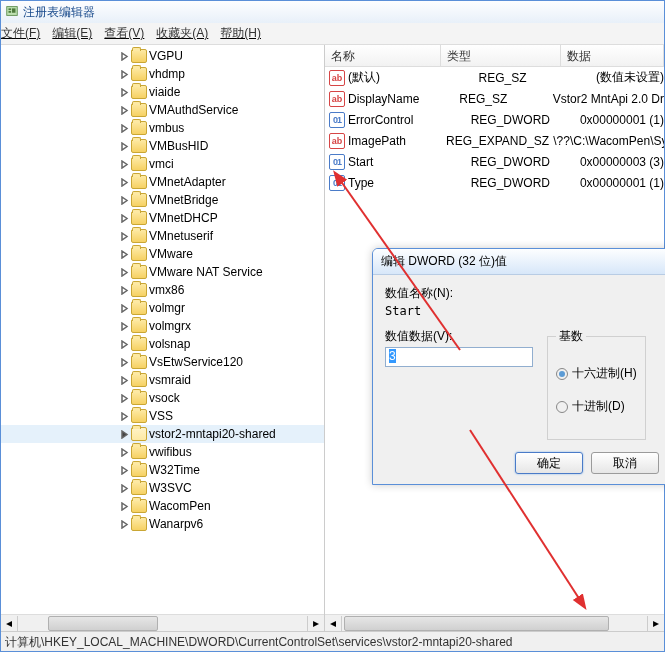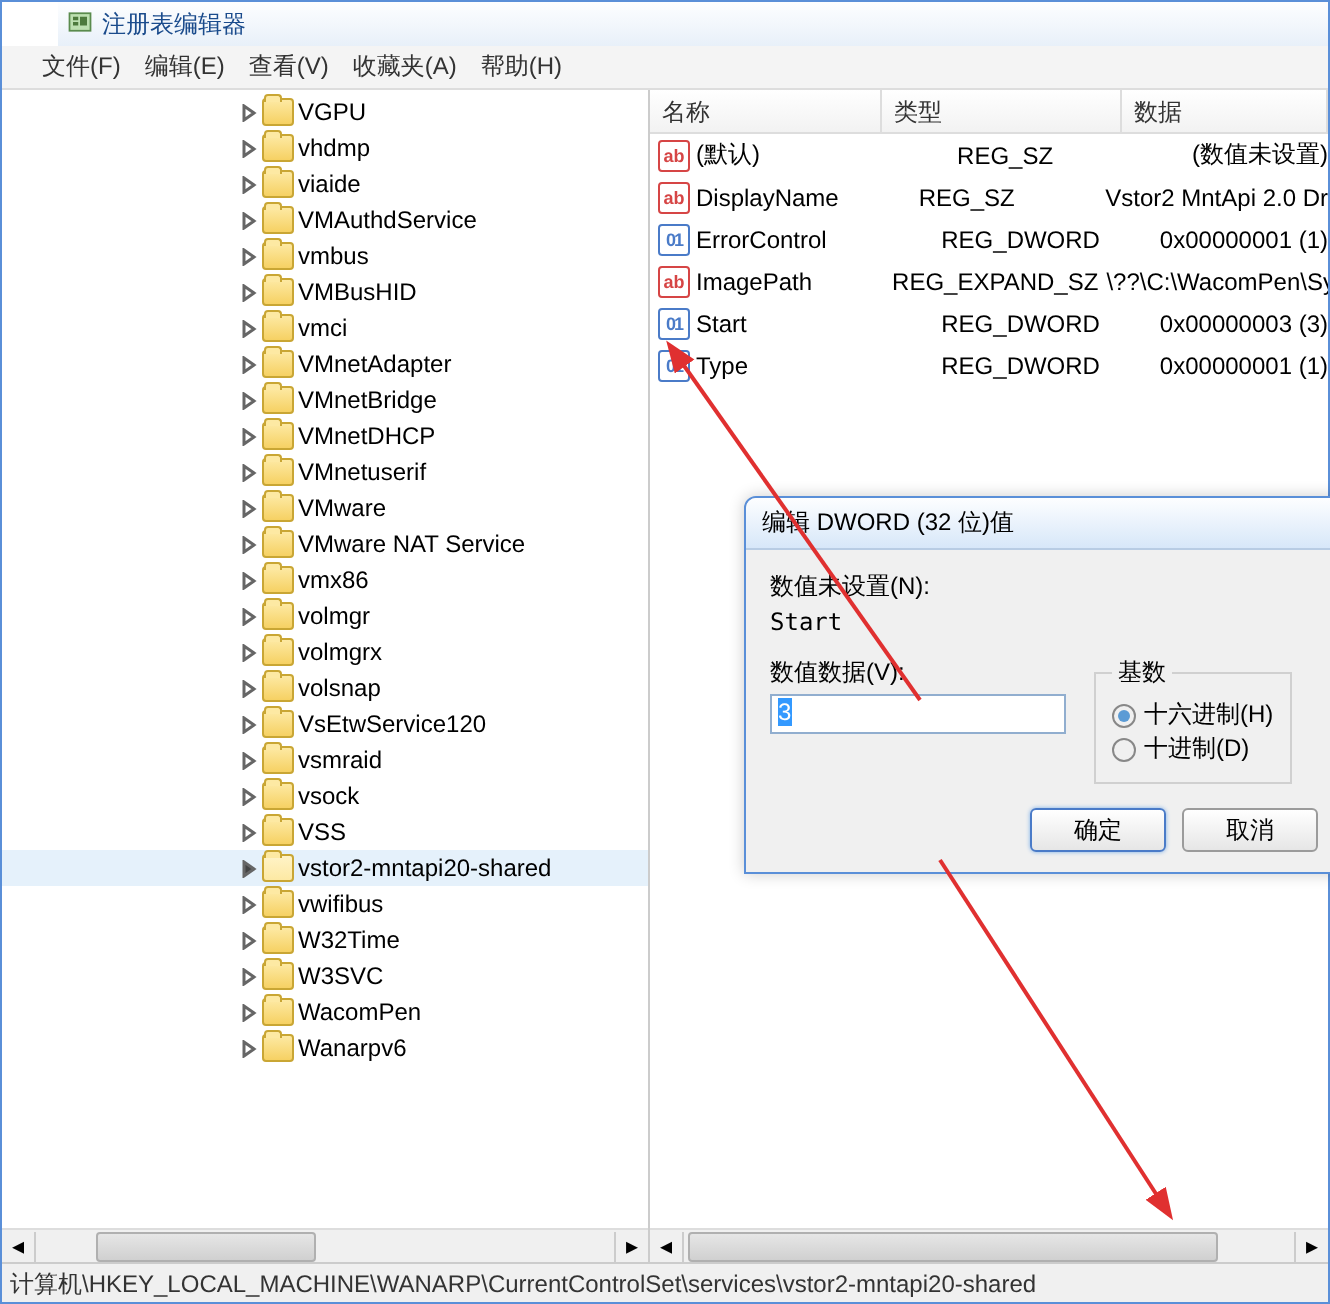--- a/index.html
+++ b/index.html
@@ -1,21 +1,21 @@
 <!DOCTYPE html>
 <html><head>
   <meta charset="utf-8">
   <style>
     * { box-sizing: border-box; margin: 0; padding: 0; font-family: "Microsoft YaHei", Arial, sans-serif; font-size: 12px; }
     body { width: 665px; height: 652px; background: #fff; overflow: hidden; position: relative; }
     .window { width: 100%; height: 100%; display: flex; flex-direction: column; border: 1px solid #5a8fd8; }
-    .titlebar { height: 22px; background: linear-gradient(#fdfeff, #e8f0f9); display: flex; align-items: center; padding: 0 4px; gap: 4px; margin-left: 28px; }
+    .titlebar { height: 22px; background: linear-gradient(#fdfeff, #e8f0f9); display: flex; align-items: center; padding: 0 4px; gap: 4px; }
     .titlebar .icon svg { width: 14px; height: 14px; }
     .titlebar-title { color: #1a4b8c; }
-    .menubar { height: 22px; background: #f4f4f4; border-bottom: 1px solid #ddd; display: flex; align-items: center; padding: 0 20px; gap: 12px; }
+    .menubar { height: 22px; background: #f4f4f4; border-bottom: 1px solid #ddd; display: flex; align-items: center; padding: 0 0; gap: 12px; text-decoration: underline; }
     .menubar span { color: #333; }
     .main { flex: 1; display: flex; min-height: 0; }
     .tree-pane { width: 324px; border-right: 1px solid #ccc; overflow: hidden; display: flex; flex-direction: column; }
     .tree-scroll { flex: 1; overflow: hidden; position: relative; }
     .tree { padding: 2px 0; }
     .tree-item { display: flex; align-items: center; height: 18px; padding-left: 118px; gap: 2px; white-space: nowrap; }
     .tree-item.selected { background: #e5f1fb; }
     .expander { width: 10px; height: 10px; display: inline-flex; align-items: center; justify-content: center; }
     .expander svg { fill: none; stroke: #444; stroke-width: 1.5; }
     .folder-icon { width: 16px; height: 14px; display: inline-block; }
@@ -44,21 +44,21 @@
     .dialog { position: absolute; left: 372px; top: 248px; width: 300px; background: #f0f0f0; border: 1px solid #5a8fd8; border-radius: 6px 6px 0 0; box-shadow: 0 0 8px rgba(0,0,0,0.2); overflow: hidden; }
     .dlg-title { height: 26px; background: linear-gradient(#fdfeff, #d7e7f9); border-bottom: 1px solid #b8cce4; padding: 4px 8px; color: #000; }
     .dlg-body { padding: 10px 12px; }
     .dlg-label { margin-bottom: 2px; color: #000; }
     .dlg-static { margin-bottom: 10px; font-family: Consolas, monospace; }
     .dlg-row { display: flex; gap: 14px; }
     .dlg-input { width: 148px; height: 20px; border: 1px solid #91aecf; background: #fff; padding: 1px 3px; font-family: monospace; }
     .dlg-input-sel { background: #3399ff; color: #fff; }
     .dlg-fieldset { border: 1px solid #d0d0d0; padding: 4px 8px 8px; }
     .dlg-fieldset legend { padding: 0 3px; }
-    .radio { display: flex; align-items: center; gap: 4px; margin: 0 0; }
+    .radio { display: flex; align-items: center; gap: 4px; margin: 16px 0; }
     .radio-ind { width: 12px; height: 12px; border: 1px solid #888; border-radius: 50%; display: inline-flex; align-items: center; justify-content: center; }
     .radio-ind.checked::after { content: ""; width: 6px; height: 6px; background: #5b9bd5; border-radius: 50%; }
     .dlg-buttons { display: flex; justify-content: flex-end; gap: 8px; margin-top: 12px; }
     .dlg-btn { min-width: 68px; height: 22px; background: linear-gradient(#fff,#e6e6e6); border: 1px solid #9b9b9b; border-radius: 3px; }
     .dlg-btn.default { border-color: #4a7bc8; box-shadow: 0 0 2px #7aaee8; }
     .arrow { position: absolute; pointer-events: none; }
     .arrow svg { overflow: visible; }
   </style>
 </head>
 <body>
@@ -393,27 +393,27 @@
             <div class="gc-data">0x00000001 (1)</div>
           </div>
         </div>
       <div class="hscroll">
         <div style="width:17px;height:15px;border-right:1px solid #ccc;display:flex;align-items:center;justify-content:center;">◂</div>
         <div class="hscroll-thumb" style="flex:.88;margin:0 2px;"></div>
         <div style="margin-left:auto;width:17px;height:15px;border-left:1px solid #ccc;display:flex;align-items:center;justify-content:center;">▸</div>
       </div>
     </div>
   </div>
-  <div class="statusbar">计算机\HKEY_LOCAL_MACHINE\WANARP\CurrentControlSet\services\vstor2-mntapi20-shared</div>
+  <div class="statusbar">计算机\HKEY_LOCAL_MACHINE\DWORD\CurrentControlSet\services\vstor2-mntapi20-shared</div>
 </div>
 
 <div class="dialog">
   <div class="dlg-title">编辑 DWORD (32 位)值</div>
   <div class="dlg-body">
-    <div class="dlg-label">数值未设置(N):</div>
+    <div class="dlg-label">数值名称(N):</div>
     <div class="dlg-static">Start</div>
     <div class="dlg-row">
       <div>
         <div class="dlg-label">数值数据(V):</div>
         <div class="dlg-input"><span class="dlg-input-sel">3</span></div>
       </div>
       <fieldset class="dlg-fieldset">
         <legend>基数</legend>
         <div class="radio">
             <span class="radio-ind checked"></span>

